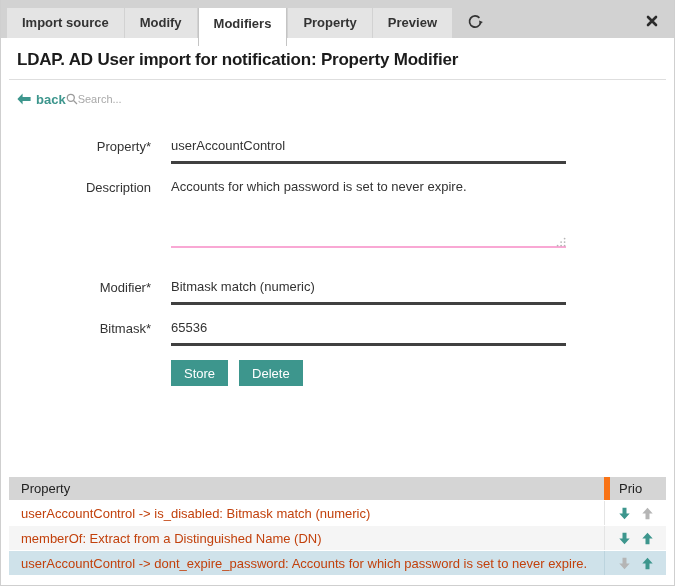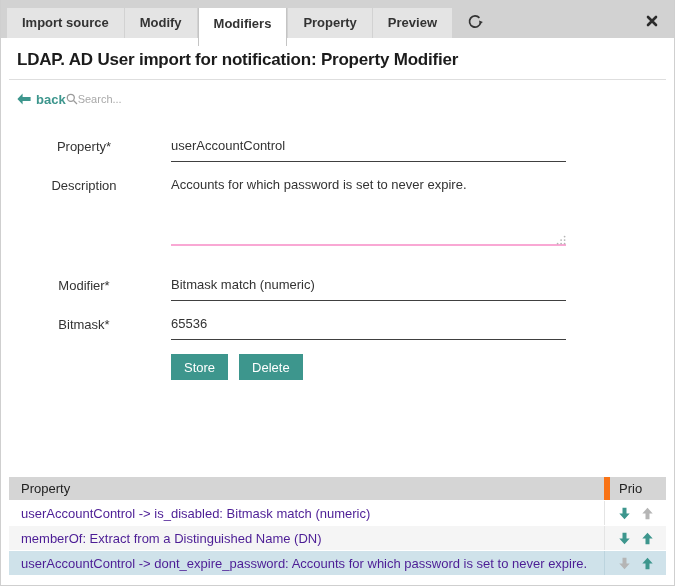--- a/index.html
+++ b/index.html
@@ -39,24 +39,24 @@
   .toolbar { display:flex; align-items:center; margin-top:9px; height:20px; }
   .back-link { display:inline-flex; align-items:center; gap:5px; color:#3d968d; font-size:13px; font-weight:bold; cursor:pointer; text-decoration:none; }
   .searchbox { display:flex; align-items:center; gap:0; }
   .search-input { border:none; outline:none; font-size:11px; width:126px; color:#666; background:transparent; font-family:inherit; }
   .search-input::placeholder { color:#a9a9a9; }
 
   
   .form { margin-top:24px; }
   .form-row { display:flex; align-items:flex-start; margin-bottom:10px; }
   .form-row.desc-row { margin-bottom:22px; }
-  .form-label { width:134px; flex-shrink:0; text-align:center; padding-top:6px; font-size:13px; color:#333; }
+  .form-label { width:134px; flex-shrink:0; text-align:right; padding-top:6px; font-size:13px; color:#333; }
   .form-field { margin-left:20px; width:395px; position:relative; }
   .field-input {
-    width:100%; border:none; border-bottom:1px solid #404040; outline:none;
+    width:100%; border:none; border-bottom:3px solid #404040; outline:none;
     font-size:13px; color:#333; padding:5px 0 8px; background:transparent; font-family:inherit;
   }
   .field-textarea {
     width:100%; height:74px; border:none; border-bottom:2px solid #f9a8d4; outline:none;
     font-size:13px; color:#333; padding:5px 0 0; background:transparent; font-family:inherit;
     resize:none; overflow:hidden; line-height:16px;
   }
   .grip { position:absolute; right:0; bottom:5px; cursor:se-resize; line-height:0; }
 
   .button-row { margin:14px 0 0 154px; display:flex; gap:11px; }
@@ -65,21 +65,21 @@
     padding:6px 13px; height:26px; cursor:pointer;
   }
 
   
   .listing { position:absolute; left:8px; right:8px; top:477px; font-size:13px; }
   .l-header { display:flex; background:#d5d5d5; height:23px; align-items:center; color:#222; margin-bottom:1px; }
   .col-prop { flex:1; padding-left:12px; min-width:0; white-space:nowrap; overflow:hidden; }
   .col-prio { width:62px; flex-shrink:0; align-self:stretch; display:flex; align-items:center; }
   .l-header .col-prio { border-left:6px solid #f97316; padding-left:9px; }
   .l-row { display:flex; align-items:center; height:24px; margin-bottom:1px; cursor:pointer; }
-  .l-row .col-prop { color:#4c1d95; }
+  .l-row .col-prop { color:#c2410c; }
   .l-row .col-prio { border-left:1px solid #e4e4e4; justify-content:center; gap:10px; }
   .l-row.stripe { background:#f5f5f5; }
   .l-row.selected { background:#cfe2ea; }
   .l-row.selected .col-prio { border-left-color:#bcd4de; }
   .arrow { display:flex; align-items:center; cursor:pointer; line-height:0; }
   .arrow svg path { fill:#3d968d; }
   .arrow.disabled svg path { fill:#b5b5b5; }
 </style>
 </head>
 <body>

